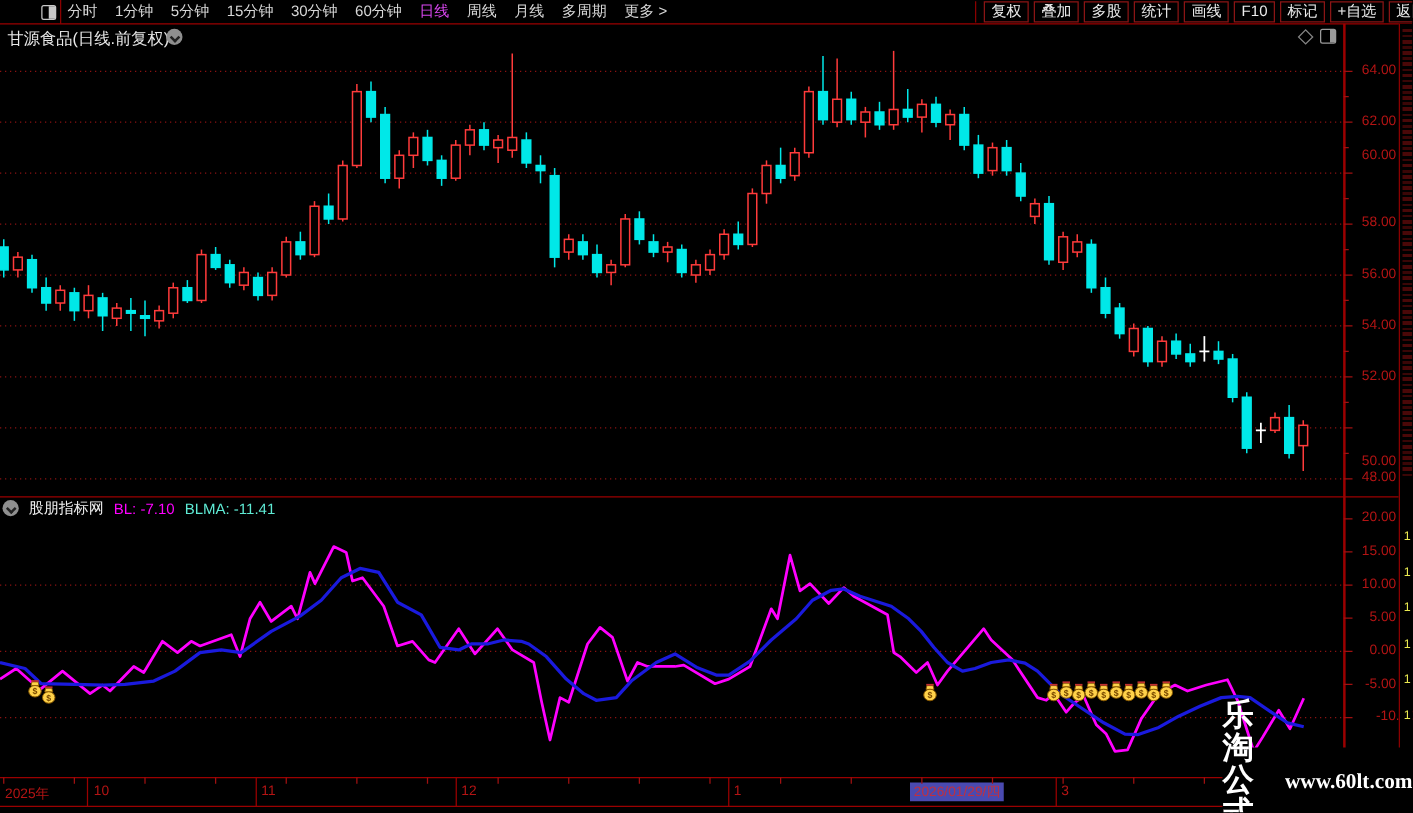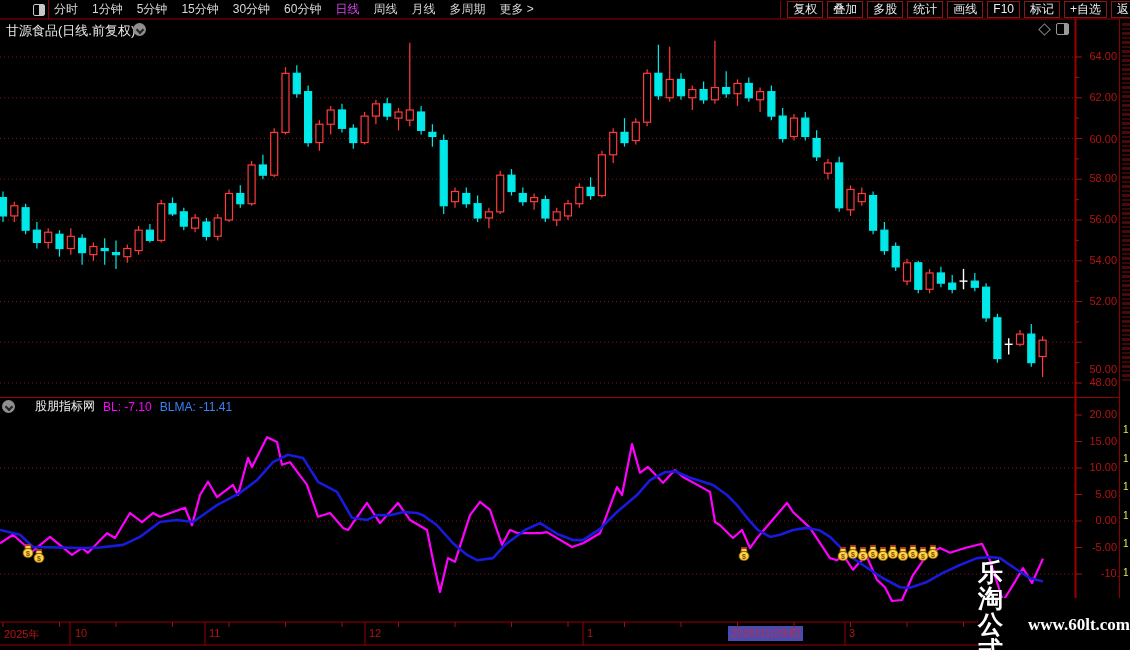--- a/index.html
+++ b/index.html
@@ -22,23 +22,23 @@
   .chev{position:absolute;width:13px;height:13px;border-radius:50%;background:#8f8f8f;}
   .chev:after{content:"";position:absolute;left:3.5px;top:4px;width:4px;height:4px;
               border-right:2px solid #222;border-bottom:2px solid #222;transform:rotate(45deg);}
   #title-chev{left:133px;top:3px;}
   #diamond-ic{position:absolute;left:1040px;top:25px;width:7px;height:7px;border:1px solid #858585;transform:rotate(45deg);}
   #pane-ic{position:absolute;left:1056px;top:23px;width:11px;height:10px;border:1px solid #9a9a9a;border-radius:2px;}
   #pane-ic i{position:absolute;right:0;top:0;width:4px;height:100%;background:#9a9a9a;}
   
   #indhdr{position:absolute;left:0;top:399px;height:15px;display:flex;align-items:center;gap:8px;}
   #ind-chev{position:relative;left:2px;top:0;}
-  #ind-name{font-size:12px;color:#f0f0f0;margin-left:14px;}
+  #ind-name{font-size:12px;color:#f0f0f0;margin-left:2px;}
   #ind-bl{font-size:12px;color:#ff00ff;}
-  #ind-blma{font-size:12px;color:#3b82f6;}
+  #ind-blma{font-size:12px;color:#5eead4;}
   
   .ylab{position:absolute;width:37px;text-align:right;font-size:11px;color:#b41414;}
   .xlab{position:absolute;top:627px;font-size:11px;color:#b41414;white-space:nowrap;}
   .xlab.hl{background:#4a4ab0;color:#c03040;padding:0 3px;top:626px;}
   
   #sidebar{position:absolute;left:1119px;top:19px;width:11px;height:631px;background:#000;
            border-left:1px solid #8a0000;z-index:6;}
   #sidebar .vtext{position:absolute;left:2px;top:4px;width:8px;height:360px;
       background:repeating-linear-gradient(to bottom,#4a0808 0 3px,transparent 3px 5px,#3a0606 5px 7px,transparent 7px 9px);}
   #sidebar .dig{position:absolute;left:3px;font-size:10px;color:#e8e850;}
@@ -718,21 +718,21 @@
   <div id="indhdr" class="ovl">
     <span id="ind-chev" class="chev"></span>
     <span id="ind-name">股朋指标网</span>
     <span id="ind-bl">BL: -7.10</span>
     <span id="ind-blma">BLMA: -11.41</span>
   </div>
 
   <div id="ylabels" class="ovl">
       <div class="ylab" style="left: 1080px; top: 50px;">64.00</div>
       <div class="ylab" style="left: 1080px; top: 90.75px;">62.00</div>
-      <div class="ylab" style="left: 1080px; top: 133px;">60.00</div>
+      <div class="ylab" style="left: 1080px; top: 118px;">60.00</div>
       <div class="ylab" style="left: 1080px; top: 172.25px;">58.00</div>
       <div class="ylab" style="left: 1080px; top: 213px;">56.00</div>
       <div class="ylab" style="left: 1080px; top: 253.75px;">54.00</div>
       <div class="ylab" style="left: 1080px; top: 294.5px;">52.00</div>
       <div class="ylab" style="left: 1080px; top: 335.25px; margin-top: 28px;">50.00</div>
       <div class="ylab" style="left: 1080px; top: 376px;">48.00</div>
       <div class="ylab" style="left: 1080px; top: 408px;">20.00</div>
       <div class="ylab" style="left: 1080px; top: 434.5px;">15.00</div>
       <div class="ylab" style="left: 1080px; top: 461px;">10.00</div>
       <div class="ylab" style="left: 1080px; top: 487.5px;">5.00</div>

